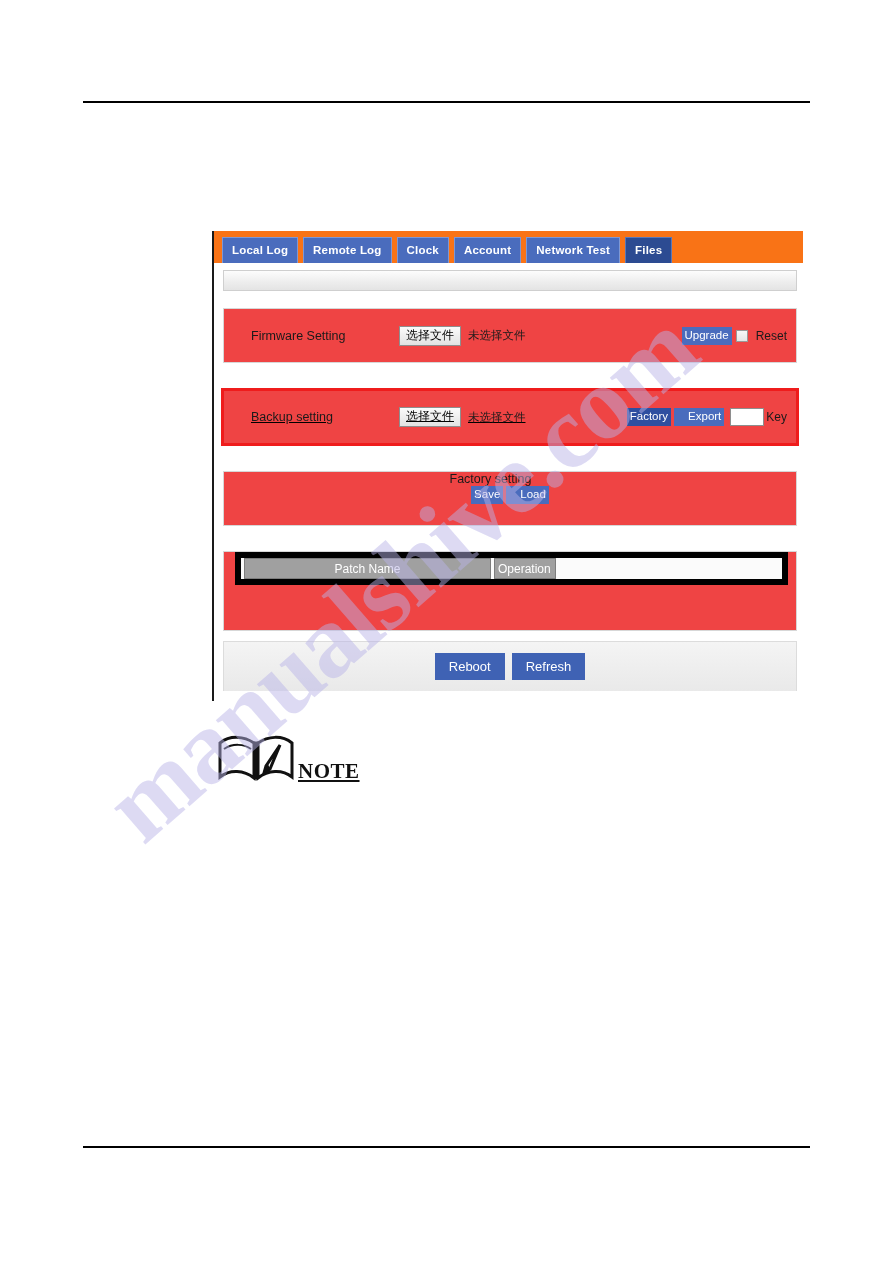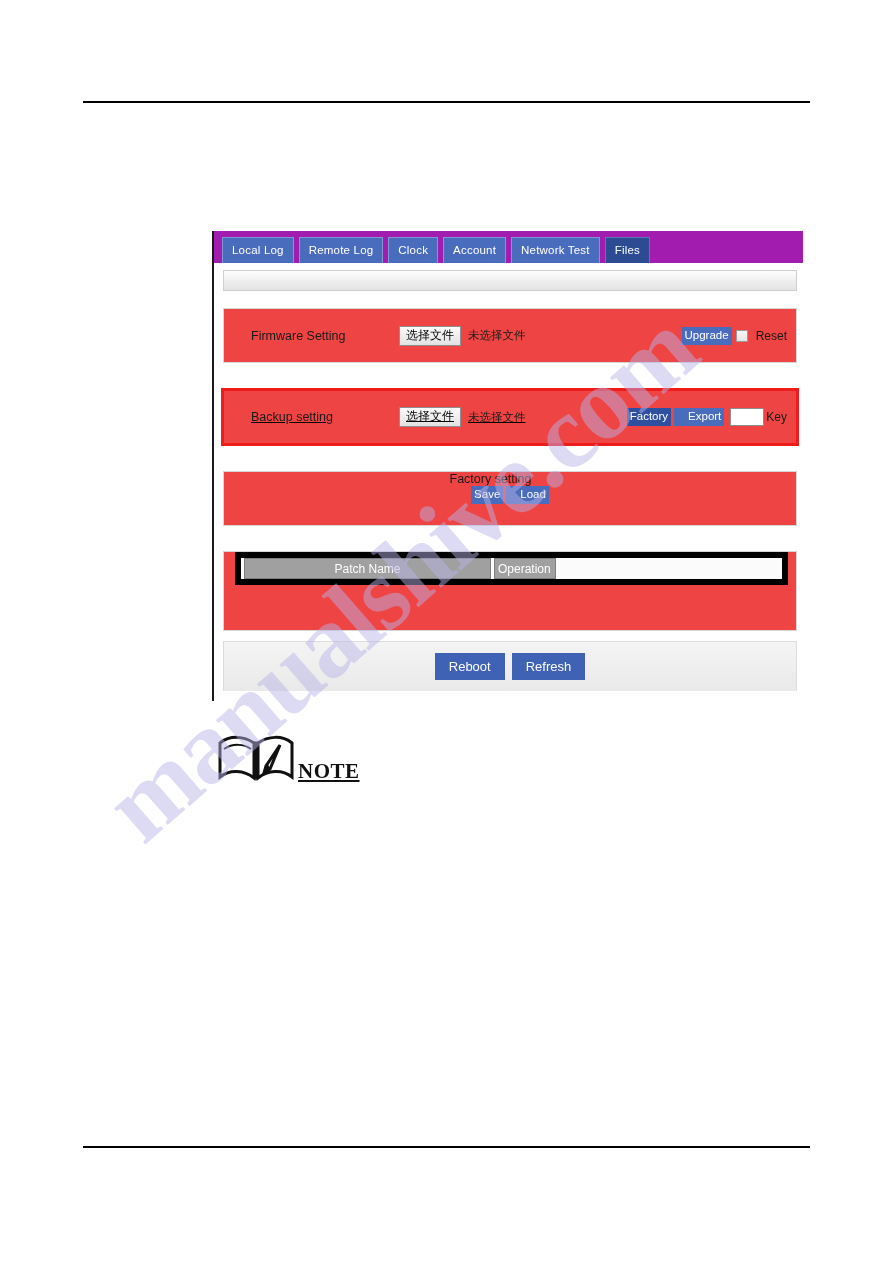--- a/index.html
+++ b/index.html
@@ -64,24 +64,25 @@
     background: #ffffff;
     border-left: 2px solid #1a1a1a;
     overflow: hidden;
     z-index: 10;
   }
 
   
   .tabbar {
     position: relative;
     height: 32px;
-    background: #a21caf;
+    background: #f97316;
     display: flex;
     align-items: flex-end;
     padding-left: 8px;
+    font-weight: bold;
   }
   .tab {
     height: 26px;
     margin-right: 5px;
     padding: 0 9px;
     background: #4a6cbd;
     border: 1px solid #7e98d4;
     border-bottom: none;
     color: #ffffff;
     font-size: 11.5px;

